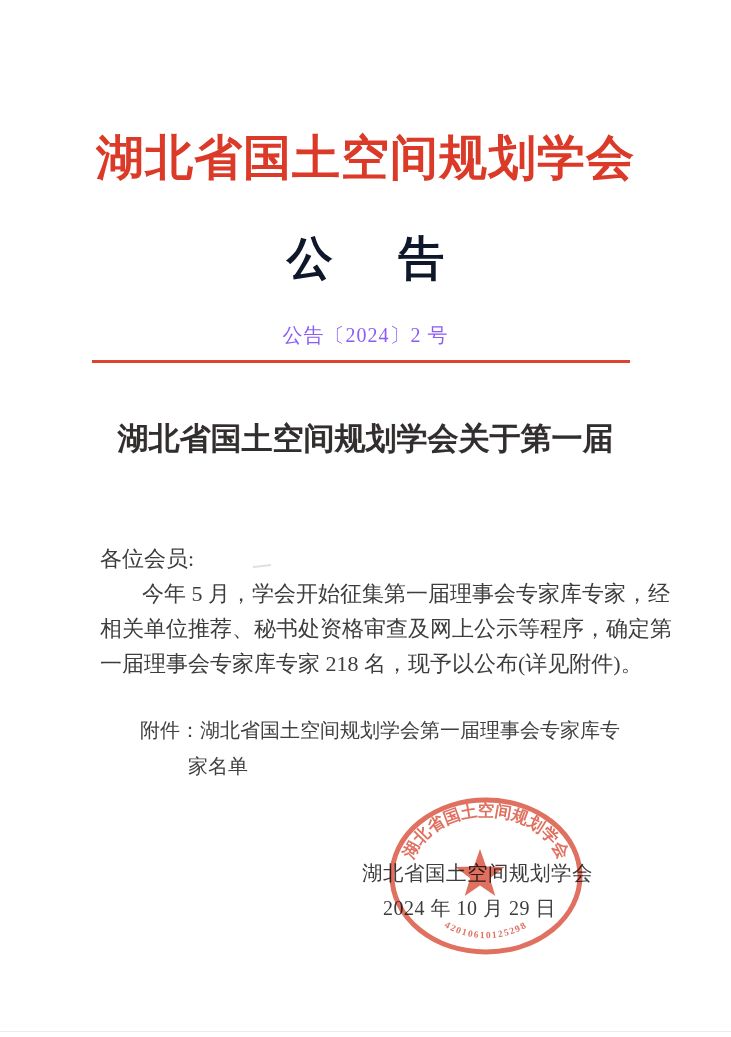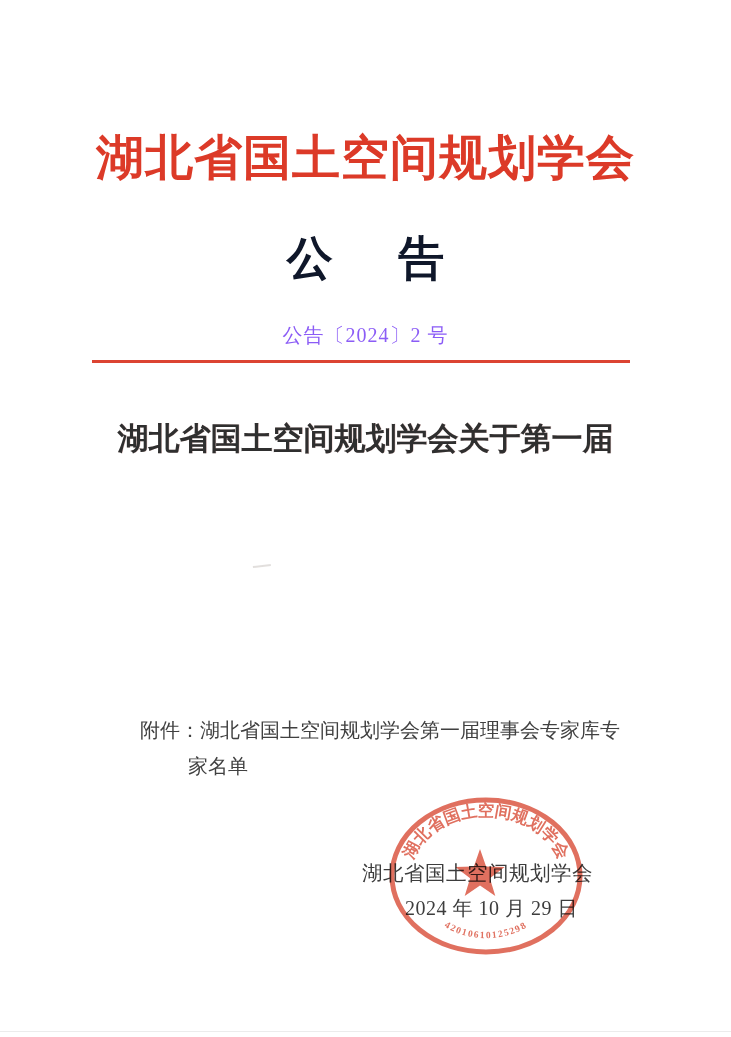--- a/index.html
+++ b/index.html
@@ -100,21 +100,20 @@
     color: #3d3d3d;
     white-space: nowrap;
   }
   .signature-date {
     position: absolute;
     top: 895px; left: 383px;
     font-size: 20px;
     letter-spacing: 0.5px;
     color: #3d3d3d;
     white-space: nowrap;
-    margin-left: 22px;
   }
 
   
   .seal {
     position: absolute;
     left: 385px; top: 795px;
     width: 215px; height: 165px;
     mix-blend-mode: multiply;
     opacity: 0.82;
   }
@@ -152,20 +151,26 @@
   <div class="announcement-word">公 告</div>
 
   <div class="doc-number">公告〔2024〕2 号</div>
 
   <div class="red-rule"></div>
 
   <h2 class="doc-title">
     <span>湖北省国土空间规划学会关于第一届</span><br>
   </h2>
 
+  <div class="body-block">
+    <div class="body-line">各位会员:</div>
+    <div class="body-line indent">今年 5 月，学会开始征集第一届理事会专家库专家，经</div>
+    <div class="body-line">相关单位推荐、秘书处资格审查及网上公示等程序，确定第</div>
+    <div class="body-line">一届理事会专家库专家 218 名，现予以公布(详见附件)。</div>
+  </div>
 
   <div class="attachment-block">
     <div class="attachment-line">附件：湖北省国土空间规划学会第一届理事会专家库专</div>
     <div class="attachment-line cont">家名单</div>
   </div>
 
   <div class="signature-org">湖北省国土空间规划学会</div>
 
   <div class="signature-date">2024 年 10 月 29 日</div>
 

